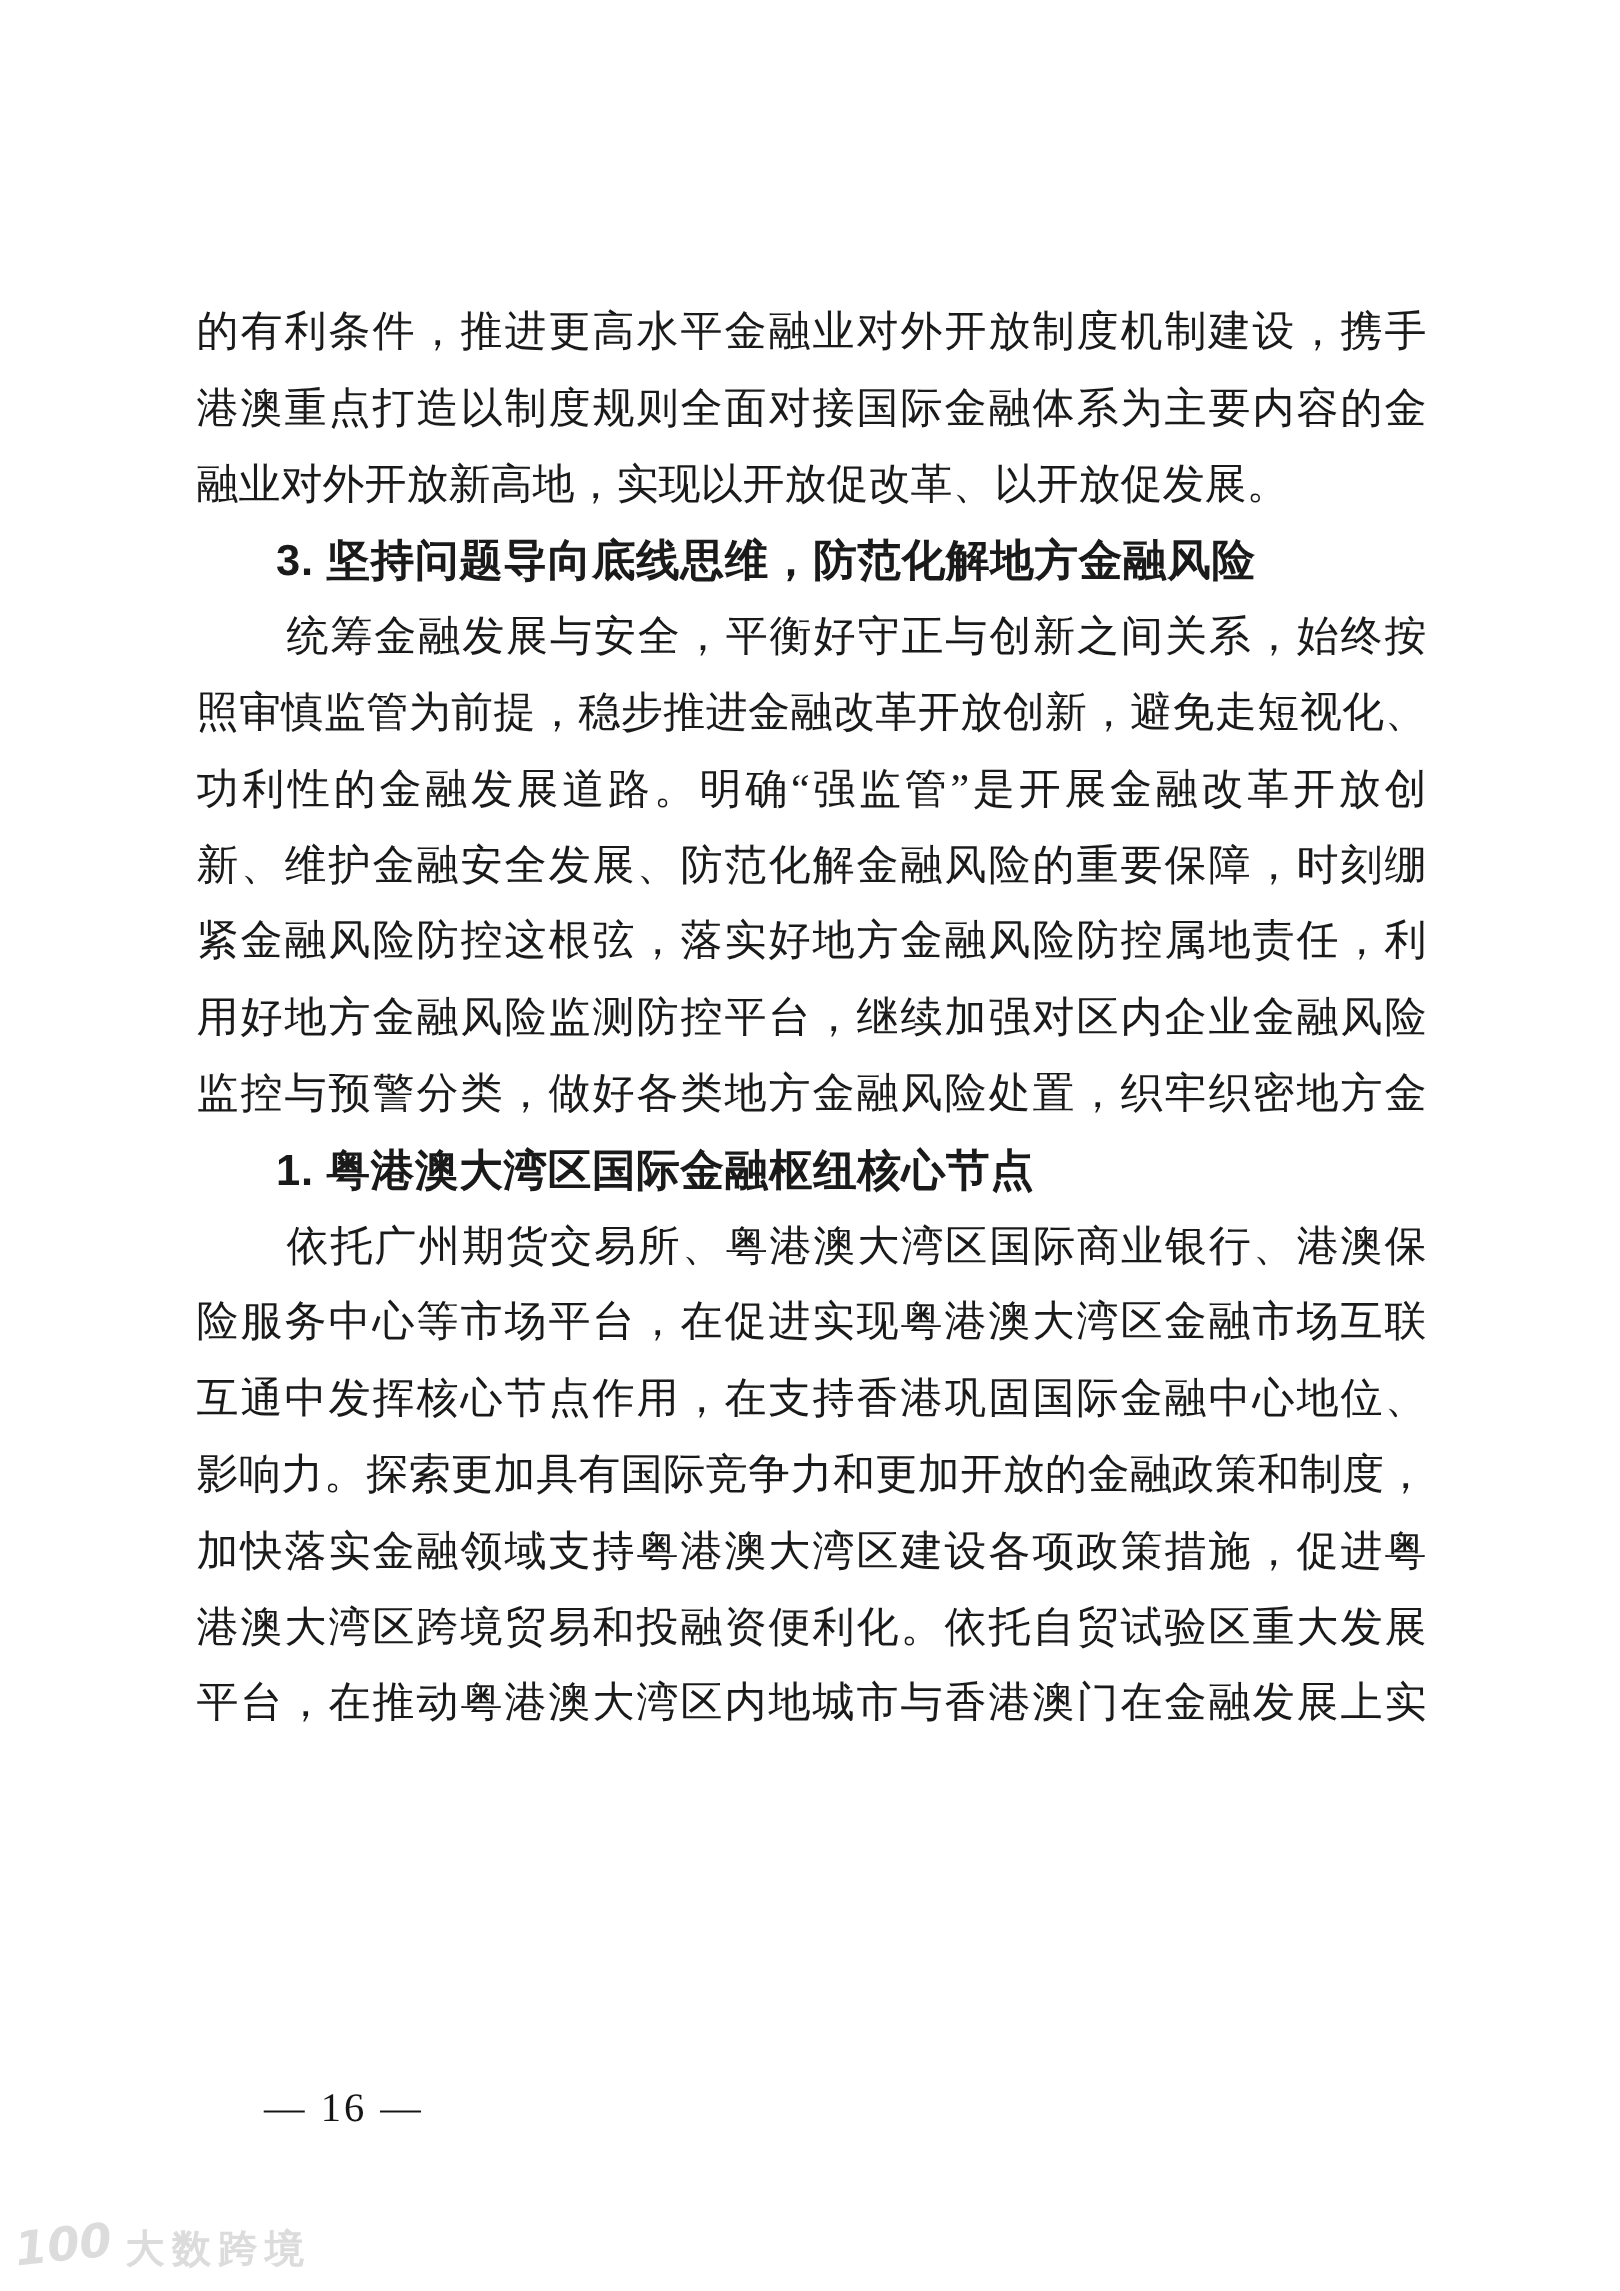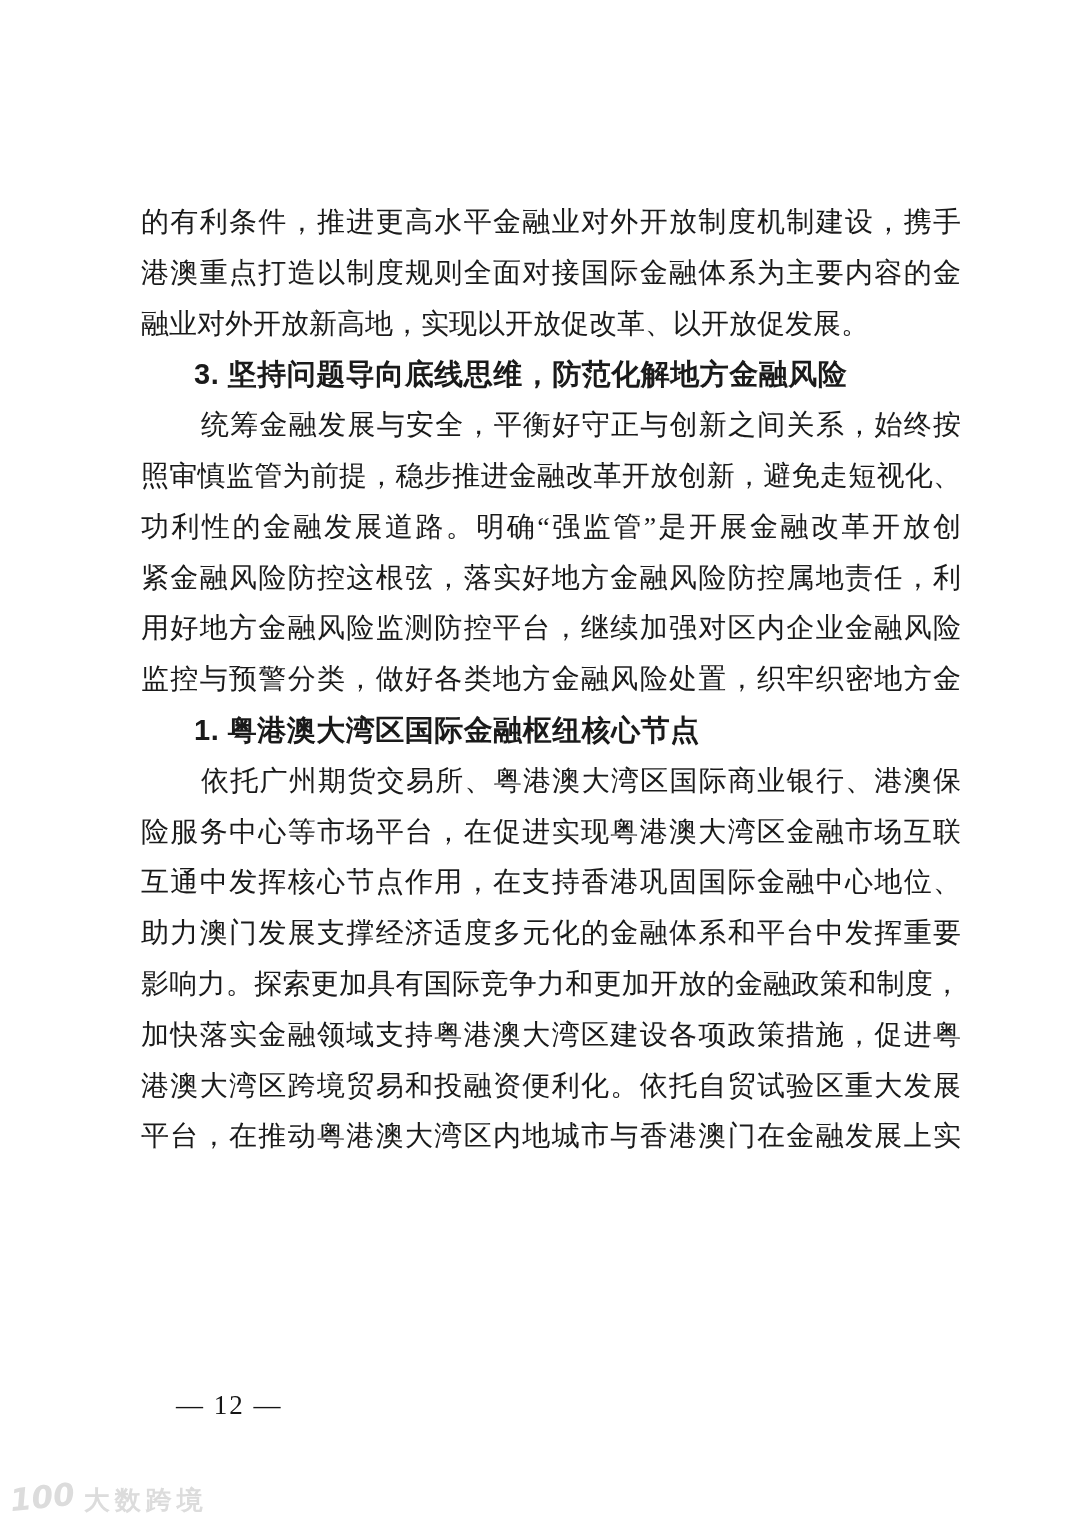--- a/index.html
+++ b/index.html
@@ -11,21 +11,21 @@
     position: relative;
     width: 1080px;
     height: 1527px;
     background: #ffffff;
     overflow: hidden;
     font-family: "Liberation Serif", "DejaVu Serif", serif;
     color: #1a1a1a;
   }
   .text-block {
     position: absolute;
-    left: 141px;
+    left: 131px;
     top: 197px;
     width: 820px;
   }
   .line {
     height: 50.8px;
     line-height: 50.8px;
     font-size: 28px;
     overflow: hidden;
     white-space: normal;
   }
@@ -95,34 +95,34 @@
 <div class="page">
 
   <div class="text-block">
       <div class="line style-body jboth">的有利条件，推进更高水平金融业对外开放制度机制建设，携手</div>
       <div class="line style-body jboth">港澳重点打造以制度规则全面对接国际金融体系为主要内容的金</div>
       <div class="line style-body jleft">融业对外开放新高地，实现以开放促改革、以开放促发展。</div>
       <div class="line style-hei jleft ind-head">3. 坚持问题导向底线思维，防范化解地方金融风险</div>
       <div class="line style-body jboth ind-body">统筹金融发展与安全，平衡好守正与创新之间关系，始终按</div>
       <div class="line style-body jboth">照审慎监管为前提，稳步推进金融改革开放创新，避免走短视化、</div>
       <div class="line style-body jboth">功利性的金融发展道路。明确“强监管”是开展金融改革开放创</div>
+      <div class="line style-body jboth">新、维护金融安全发展、防范化解金融风险的重要保障，时刻绷</div>
       <div class="line style-body jboth">紧金融风险防控这根弦，落实好地方金融风险防控属地责任，利</div>
       <div class="line style-body jboth">用好地方金融风险监测防控平台，继续加强对区内企业金融风险</div>
       <div class="line style-body jboth">监控与预警分类，做好各类地方金融风险处置，织牢织密地方金</div>
       <div class="line style-hei jleft ind-head">1. 粤港澳大湾区国际金融枢纽核心节点</div>
       <div class="line style-body jboth ind-body">依托广州期货交易所、粤港澳大湾区国际商业银行、港澳保</div>
       <div class="line style-body jboth">险服务中心等市场平台，在促进实现粤港澳大湾区金融市场互联</div>
       <div class="line style-body jboth">互通中发挥核心节点作用，在支持香港巩固国际金融中心地位、</div>
-      <div class="line style-body jboth">助力澳门发展支撑经济适度多元化的金融体系和平台中发挥重要</div>
       <div class="line style-body jboth">影响力。探索更加具有国际竞争力和更加开放的金融政策和制度，</div>
       <div class="line style-body jboth">加快落实金融领域支持粤港澳大湾区建设各项政策措施，促进粤</div>
       <div class="line style-body jboth">港澳大湾区跨境贸易和投融资便利化。依托自贸试验区重大发展</div>
       <div class="line style-body jboth">平台，在推动粤港澳大湾区内地城市与香港澳门在金融发展上实</div>
     </div>
 
-  <div class="page-number">— 12 —</div>
+  <div class="page-number">— 16 —</div>
 
   <div class="watermark">
     <span class="wm-logo">100</span>
     <span class="wm-brand">大数跨境</span>
   </div>
 
 </div>
 
 </body></html>

